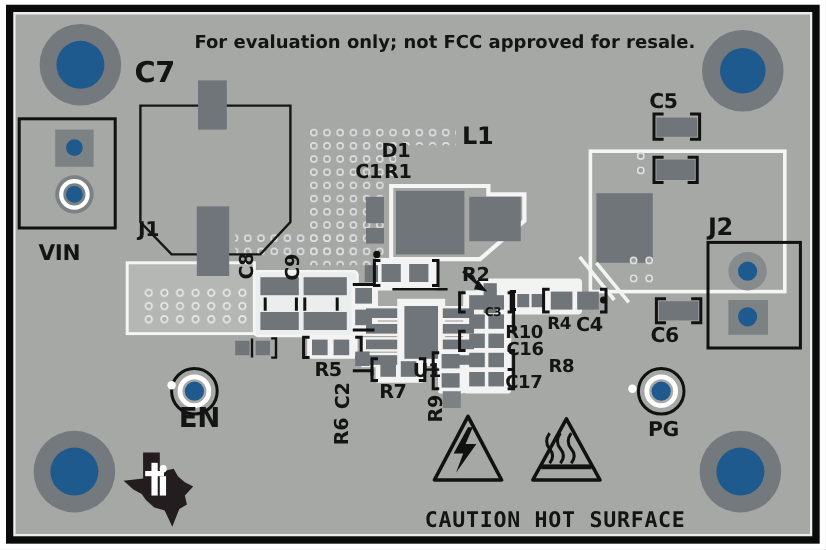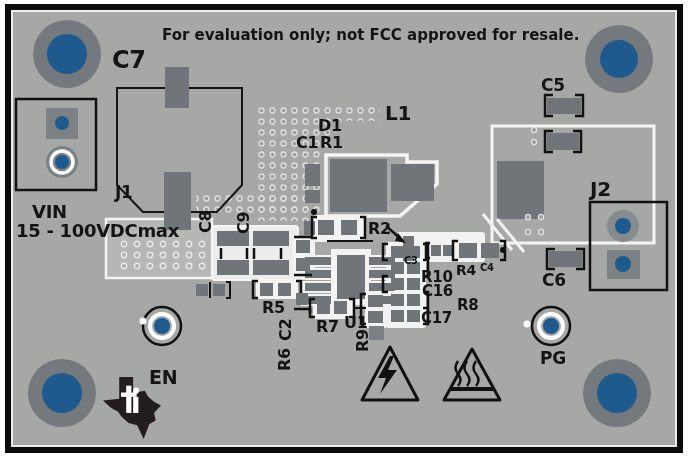--- a/index.html
+++ b/index.html
@@ -240,47 +240,47 @@
       <circle cx="617" cy="393" r="34" fill="#73797d"></circle>
         <circle cx="617" cy="393" r="20" fill="#1e5a8e"></circle>
     </g>
   </svg>
 
   <div class="lbl banner" style="left:162px;top:28px;">For evaluation only; not FCC approved for resale.</div>
 
   <div class="lbl" style="left:112px;top:48px;font-size:24px;">C7</div>
   <div class="lbl" style="left:79px;top:184px;font-size:17px;margin-left:36px;">J1</div>
   <div class="lbl" style="left:16px;top:203px;font-size:18px;margin-left:16px;">VIN</div>
-  <div class="lbl" style="left:16px;top:222px;font-size:18px;">15 - 100VDCmax</div>
 
   <div class="lbl" style="left:385px;top:103px;font-size:20px;">L1</div>
   <div class="lbl" style="left:318px;top:118px;font-size:16px;">D1</div>
   <div class="lbl" style="left:296px;top:135px;font-size:16px;">C1</div>
   <div class="lbl" style="left:320px;top:135px;font-size:16px;">R1</div>
 
   <div class="lbl" style="left:541px;top:77px;font-size:17px;">C5</div>
   <div class="lbl" style="left:590px;top:179px;font-size:20px;">J2</div>
   <div class="lbl" style="left:542px;top:272px;font-size:17px;">C6</div>
 
   <div class="lbl rot" style="left:214px;top:217px;font-size:16px;">C8</div>
   <div class="lbl rot" style="left:252px;top:218px;font-size:16px;">C9</div>
 
-  <div class="lbl" style="left:368px;top:221px;font-size:16px;">R2</div>
+  <div class="lbl" style="left:368px;top:221px;font-size:16px;padding-left:17px;">R2</div>
   <div class="lbl" style="left:404px;top:256px;font-size:10px;">C3</div>
   <div class="lbl" style="left:421px;top:270px;font-size:15px;">R10</div>
   <div class="lbl" style="left:422px;top:284px;font-size:15px;">C16</div>
   <div class="lbl" style="left:421px;top:298px;font-size:15px;margin-left:36px;">R8</div>
   <div class="lbl" style="left:421px;top:311px;font-size:15px;">C17</div>
   <div class="lbl" style="left:456px;top:263px;font-size:14px;">R4</div>
-  <div class="lbl" style="left:480px;top:263px;font-size:10px;">C4</div>
+  <div class="lbl" style="left:480px;top:263px;font-size:16px;">C4</div>
 
   <div class="lbl" style="left:262px;top:300px;font-size:16px;">R5</div>
   <div class="lbl rot" style="left:294px;top:325px;font-size:16px;">C2</div>
   <div class="lbl rot" style="left:293px;top:355px;font-size:16px;">R6</div>
   <div class="lbl" style="left:316px;top:319px;font-size:16px;">R7</div>
-  <div class="lbl" style="left:344px;top:315px;font-size:16px;">U1</div>
+  <div class="lbl" style="left:344px;top:301px;font-size:16px;">U1</div>
   <div class="lbl rot" style="left:371px;top:336px;font-size:16px;">R9</div>
 
-  <div class="lbl" style="left:149px;top:368px;font-size:19px;">EN</div>
+  <div class="lbl" style="left:149px;top:338px;font-size:23px;">EN</div>
   <div class="lbl" style="left:540px;top:350px;font-size:17px;text-align:right;">PG</div>
 
+  <div class="lbl mono" style="left:354px;top:425px;font-size:18px;">CAUTION HOT SURFACE</div>
 
 </div>
 
 </body></html>

